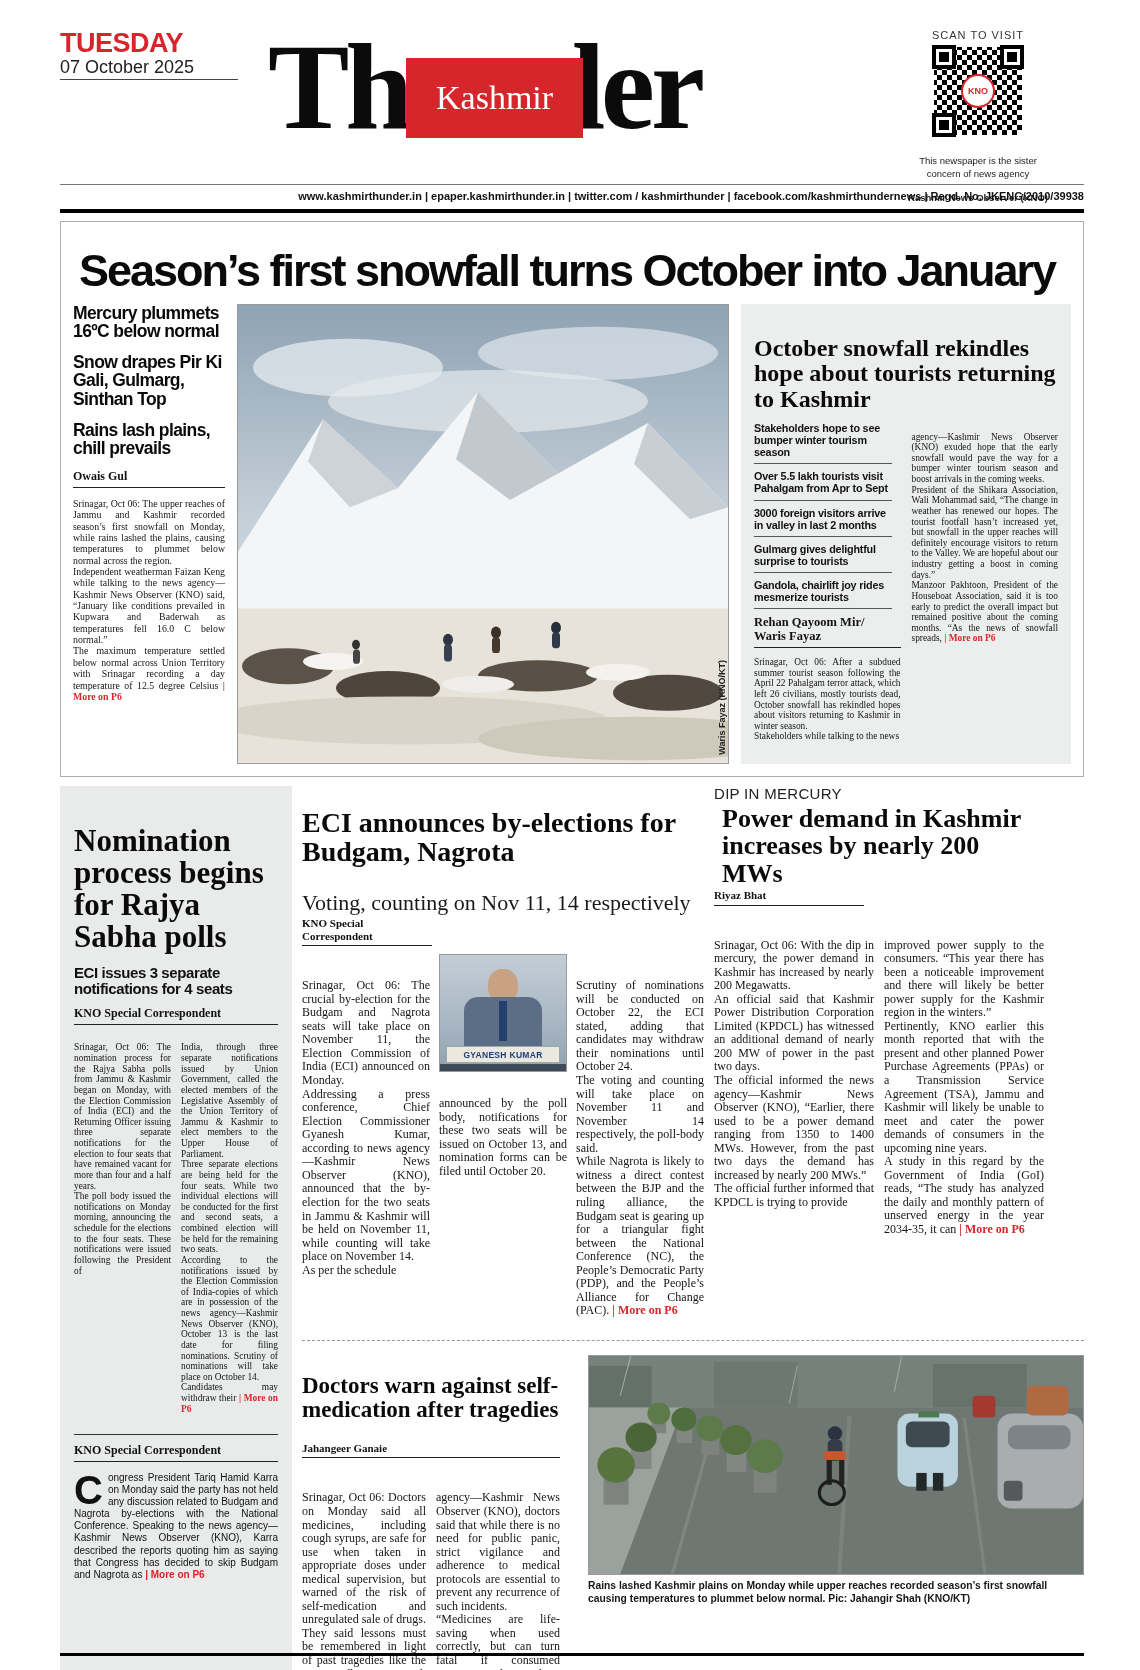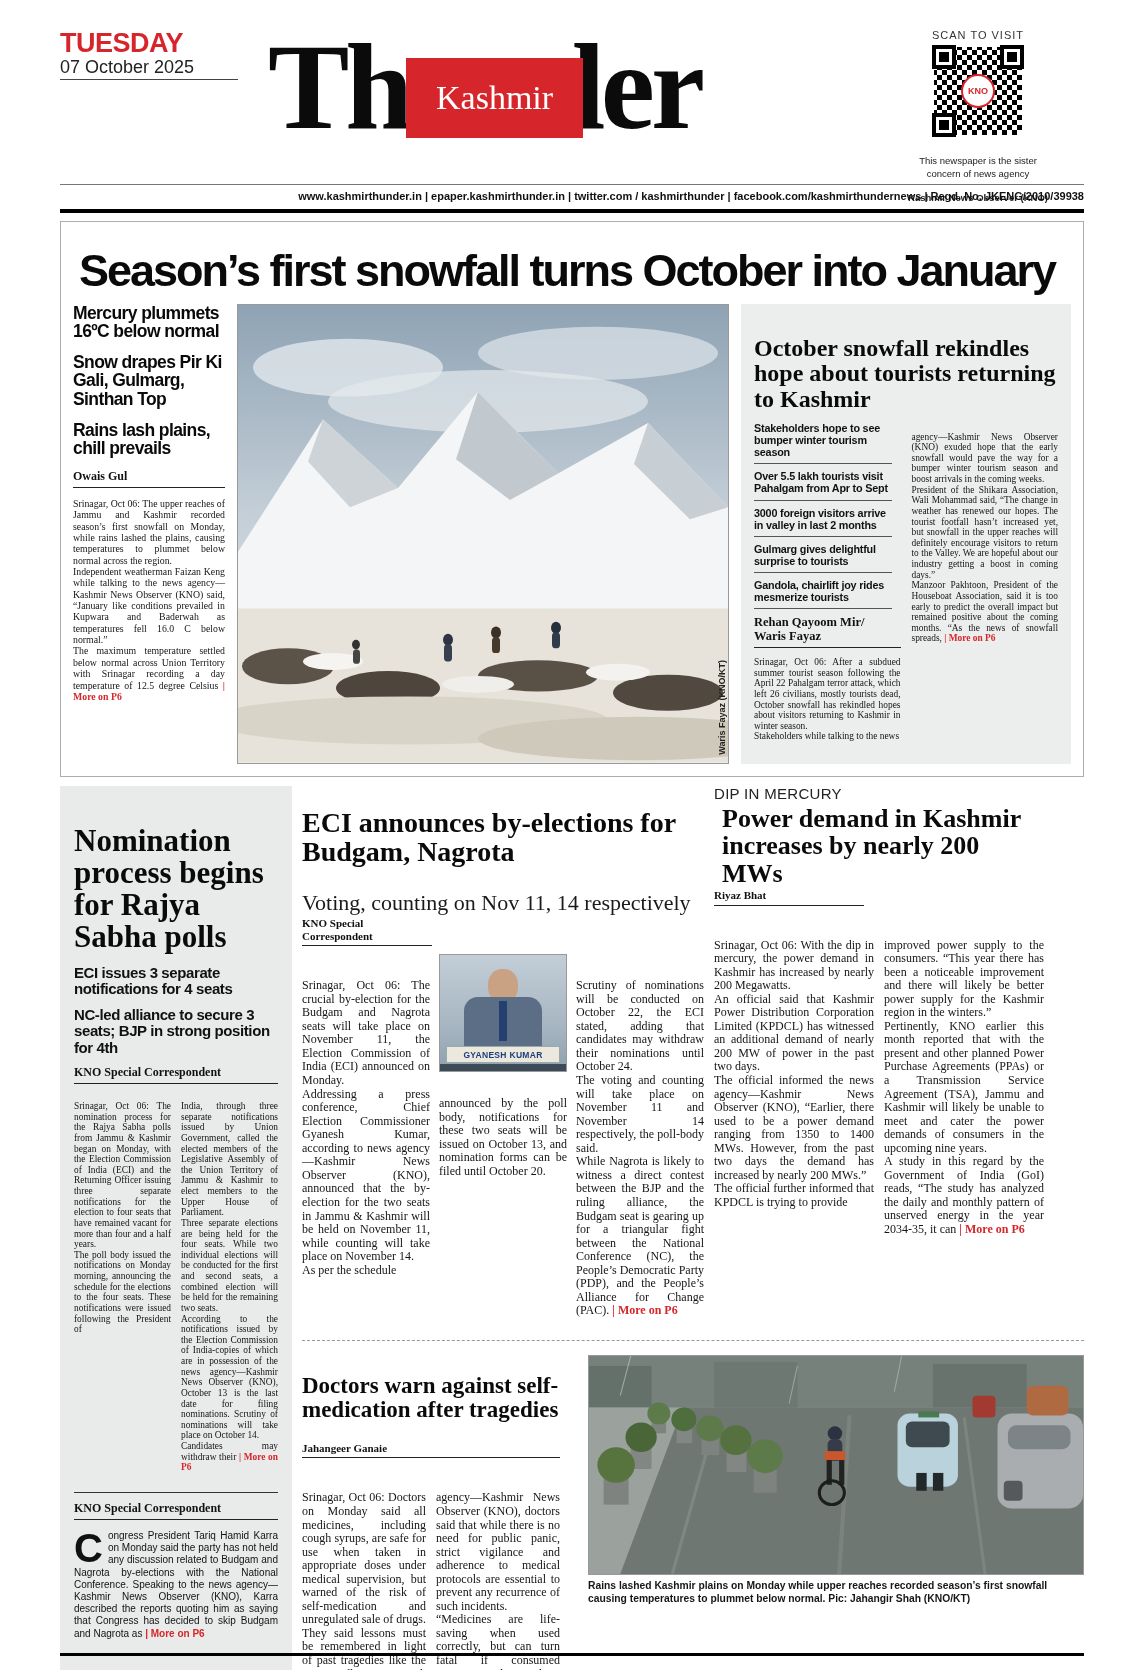--- a/index.html
+++ b/index.html
@@ -207,21 +207,20 @@
         </div>
       </div>
     </div>
   </section>
 
   <section class="mid">
 
     <div class="gbox">
       <h2 class="nom-hl">Nomination process begins for Rajya Sabha polls</h2>
       <div class="nom-deck">ECI issues 3 separate notifications for 4 seats</div>
-      <div class="nom-deck">NC-led alliance to secure 3 seats; BJP in strong position for 4th</div>
       <div class="byline">KNO Special Correspondent</div>
       <div class="cols2">
         <div>
             <p class="bt">Srinagar, Oct 06: The nomination process for the Rajya Sabha polls from Jammu &amp; Kashmir began on Monday, with the Election Commission of India (ECI) and the Returning Officer issuing three separate notifications for the election to four seats that have remained vacant for more than four and a half years.
 The poll body issued the notifications on Monday morning, announcing the schedule for the elections to the four seats. These notifications were issued following the President of</p>
           </div>
         <div>
             <p class="bt"><span class="pre">India, through three separate notifications issued by Union Government, called the elected members of the Legislative Assembly of the Union Territory of Jammu &amp; Kashmir to elect members to the Upper House of Parliament.
 Three separate elections are being held for the four seats. While two individual elections will be conducted for the first and second seats, a combined election will be held for the remaining two seats.
 According to the notifications issued by the Election Commission of India-copies of which are in possession of the news agency—Kashmir News Observer (KNO), October 13 is the last date for filing nominations. Scrutiny of nominations will take place on October 14.

